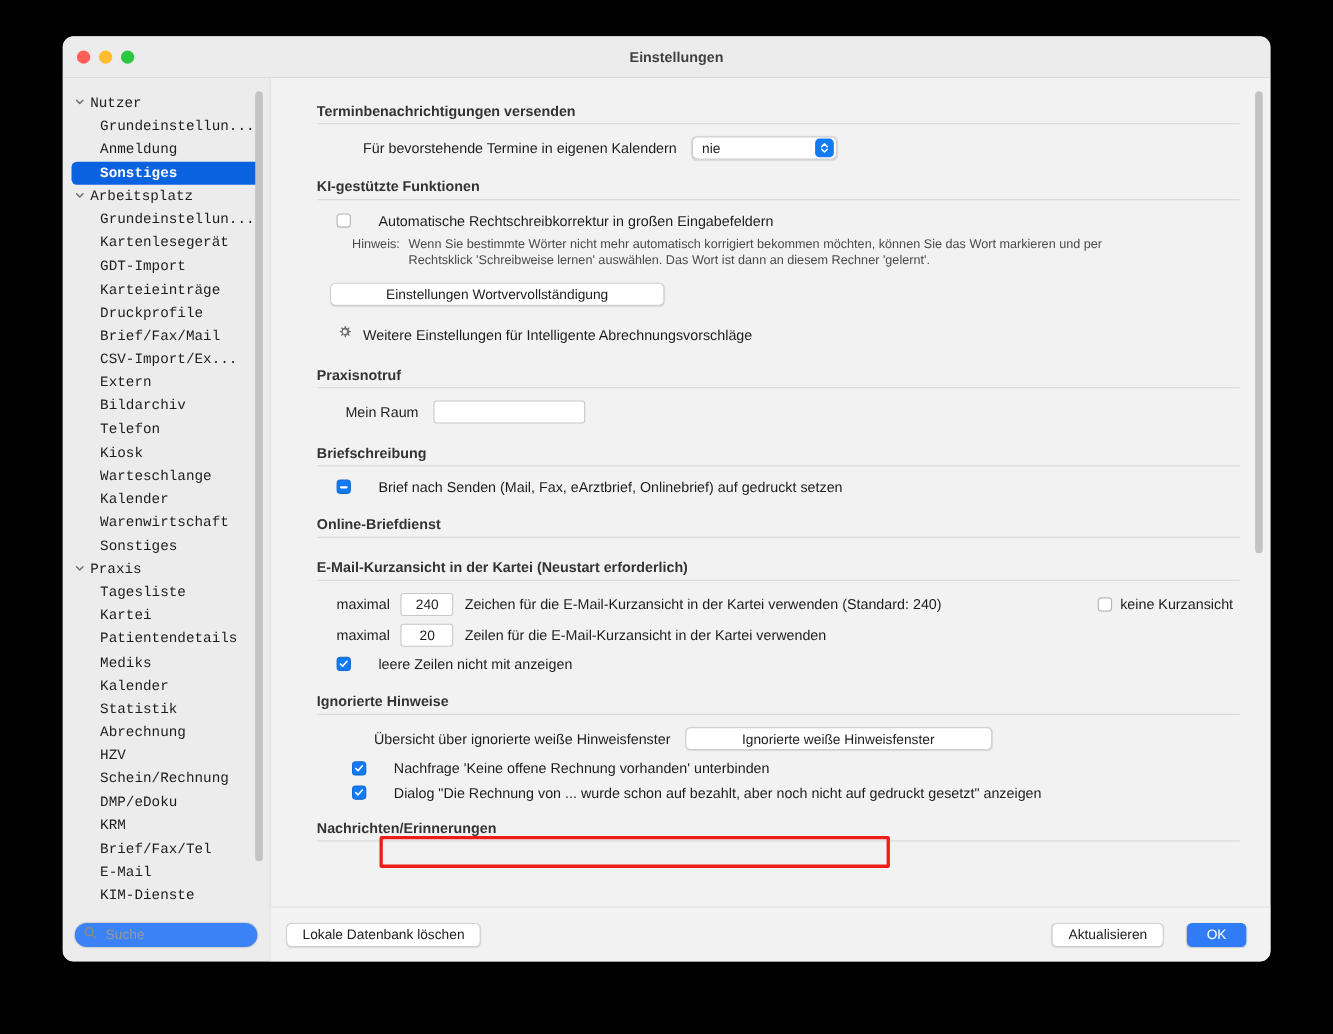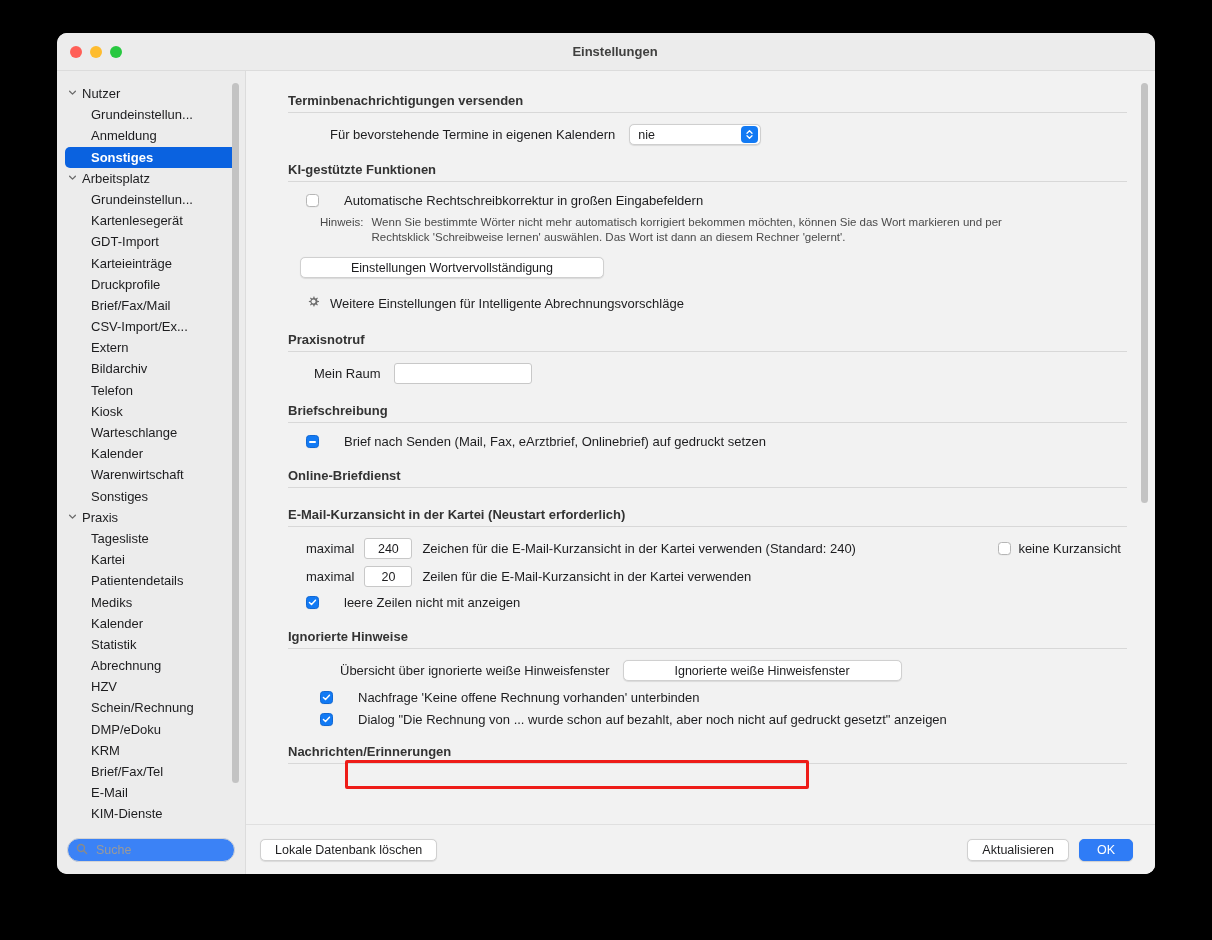--- a/index.html
+++ b/index.html
@@ -59,20 +59,21 @@
     position: relative;
   }
   .sb-group, .sb-item {
     font-size: 13px;
     color: #1d1d1f;
     height: 21.2px;
     line-height: 21.2px;
     white-space: nowrap;
     overflow: hidden;
     text-overflow: ellipsis;
+    font-family: Liberation Mono, monospace;
   }
   .sb-group { padding-left: 11px; display: flex; align-items: center; gap: 5px; }
   .sb-chev {
     width: 9px; height: 9px; flex: 0 0 9px;
     position: relative; top: -1px;
   }
   .sb-chev svg { display: block; }
   .sb-item { padding-left: 34px; }
   .sb-item.selected {
     background: #0a62e0;
@@ -234,21 +235,21 @@
     z-index: 5;
   }
 
   
   .footer {
     height: 50px;
     background: #f2f2f2;
     border-top: 1px solid #e0e0e0;
     display: flex; align-items: center;
     padding: 0 22px 0 14px;
-    gap: 10px;
+    gap: 21px;
   }
   .footer .spacer { flex: 1 1 auto; }
   .btn-primary {
     background: #2f7cf6;
     border: 1px solid #2f7cf6;
     color: #ffffff;
     border-radius: 5px;
     font-family: inherit; font-size: 12.5px;
     height: 22px; padding: 0 17px;
     box-shadow: 0 0.5px 1px rgba(0,0,0,0.15);

